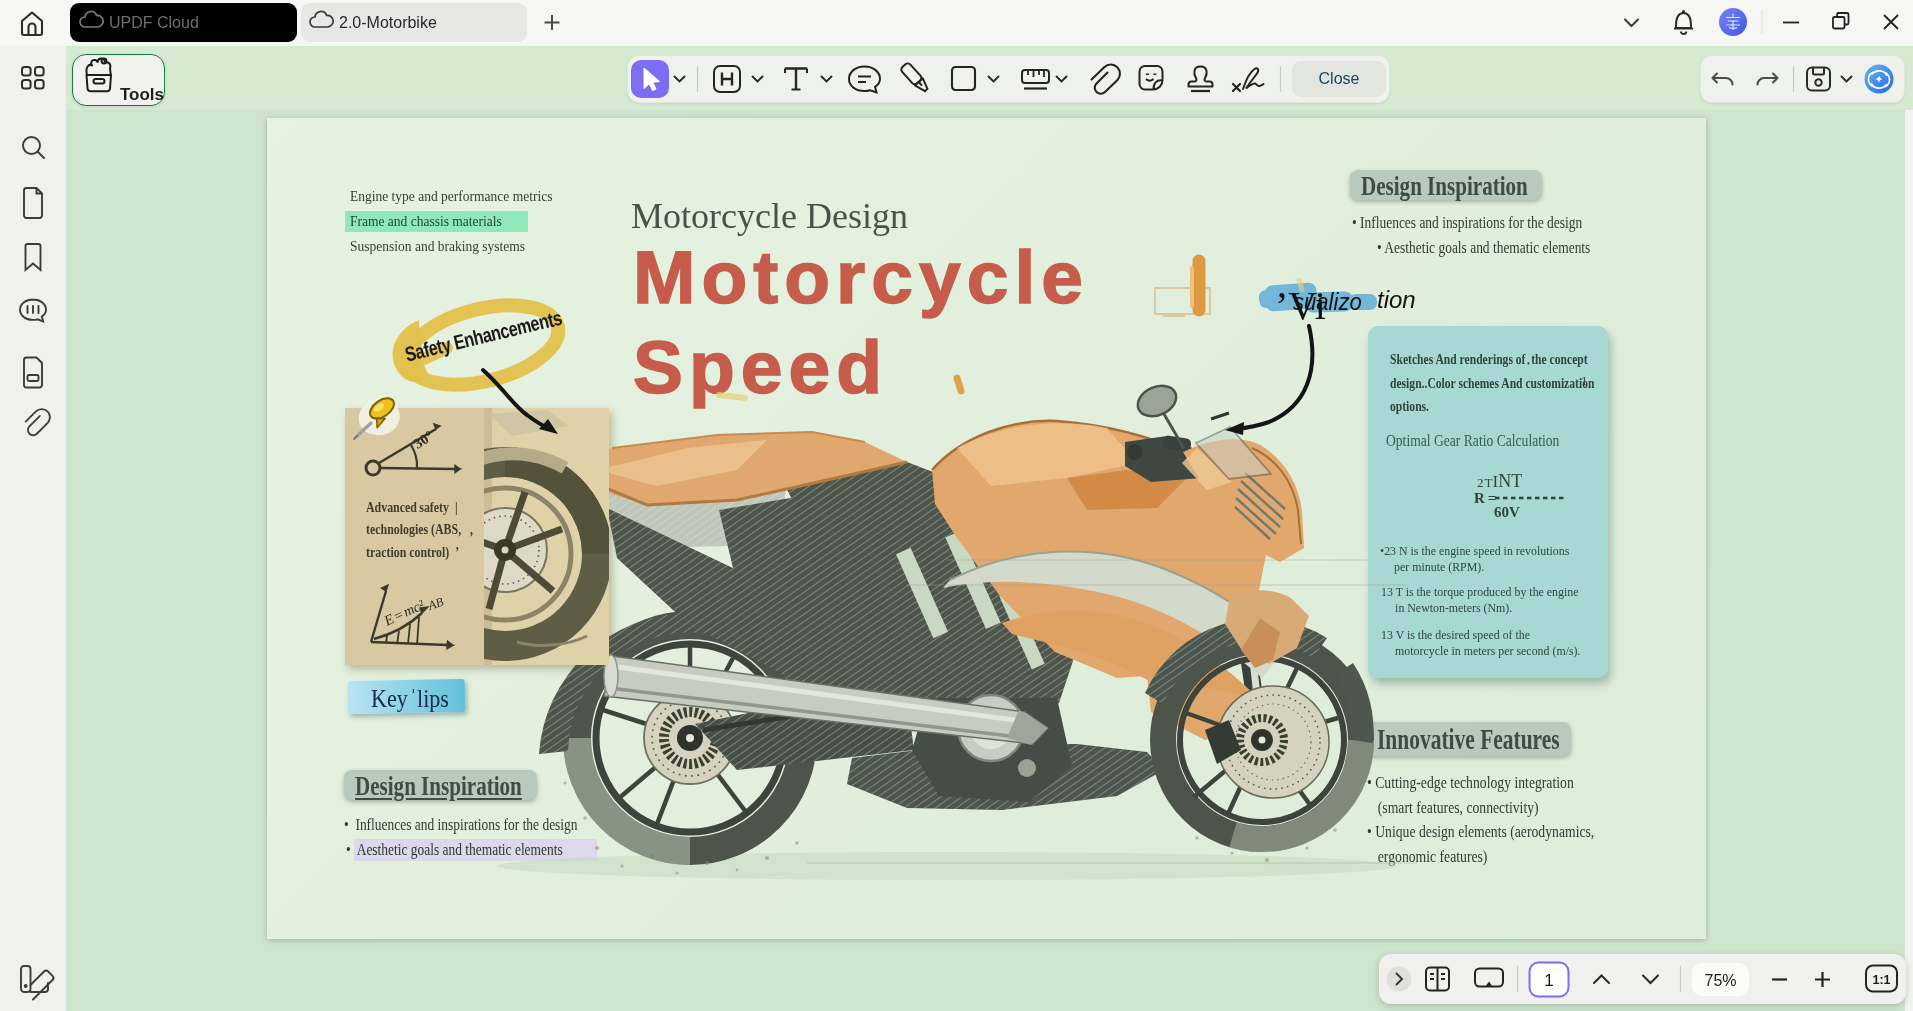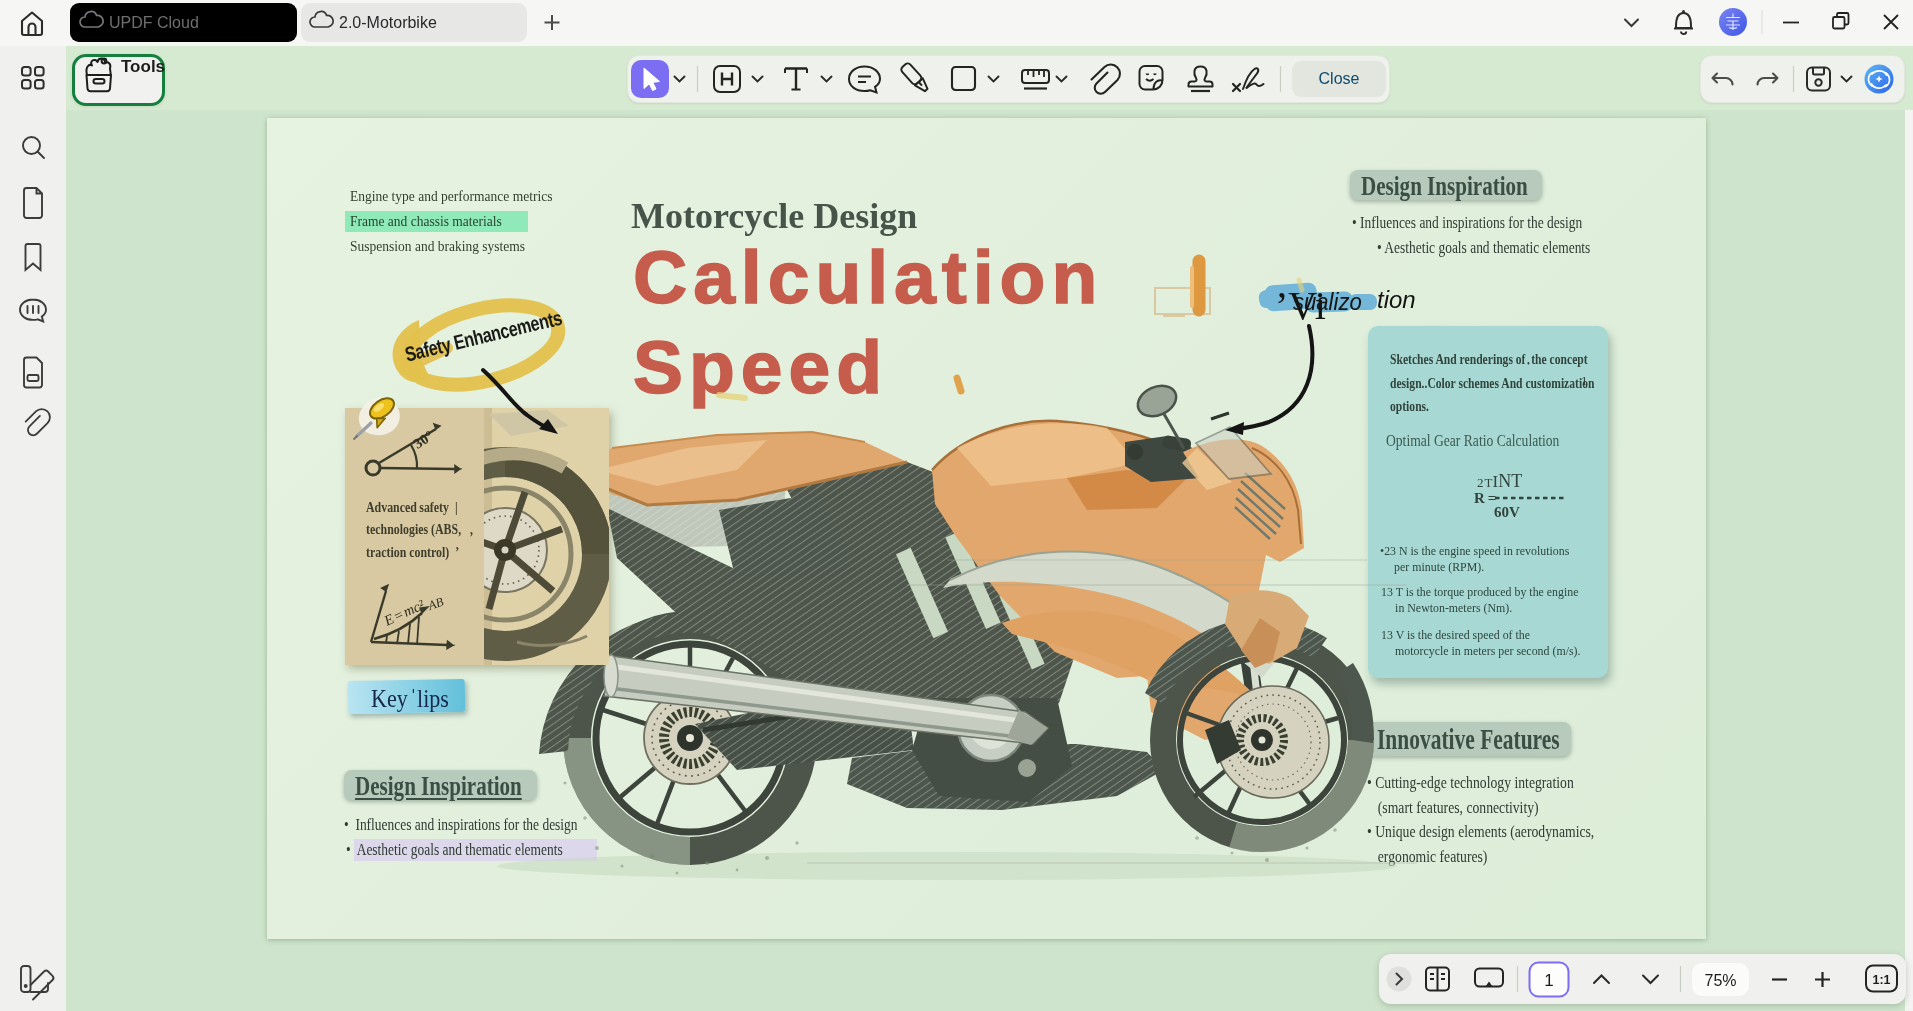--- a/index.html
+++ b/index.html
@@ -7,21 +7,21 @@
 .abs{position:absolute}
 #titlebar{left:0;top:0;width:1913px;height:46px;background:#f6f6f4}
 .tab{top:3px;height:39px;border-radius:9px;display:flex;align-items:center;font-size:16px}
 #tab1{left:70px;width:227px;background:#000000;color:#6e6e6c}
 #tab2{left:301px;width:226px;background:#e7e7e5;color:#29292b}
 #toolrow{left:66px;top:46px;width:1847px;height:64px;background:#d6e9d1}
 #sidebar{left:0;top:46px;width:66px;height:965px;background:#f0f0ee}
 #canvas{left:66px;top:110px;width:1847px;height:901px;background:#cee4cc}
 #rstrip{left:1905px;top:110px;width:8px;height:901px;background:#f3f3f1}
 .panelbtn{background:#eff1ec;border:1px solid #e3e7de;border-radius:12px;box-shadow:0 1px 2px rgba(80,100,80,.12)}
-#toolsbtn{left:72px;top:54px;width:93px;height:52px;border-radius:14px;display:flex;align-items:flex-start;background:#f1f2ef;border:3px solid #15803d;box-shadow:0 1px 3px rgba(80,100,80,.15)}
+#toolsbtn{left:72px;top:54px;width:93px;height:52px;border-radius:14px;display:flex;align-items:flex-end;background:#f1f2ef;border:1px solid #15803d;box-shadow:0 1px 3px rgba(80,100,80,.15)}
 #toolsbtn span{font-size:17px;font-weight:bold;color:#1d1d1b;margin-left:6px}
 #centerbar{left:627px;top:55px;width:763px;height:48px}
 #rightbar{left:1700px;top:55px;width:205px;height:48px}
 #closebtn{left:1292px;top:61px;width:94px;height:36px;background:#e3e5df;border-radius:9px;color:#0c4a6e;font-size:16px;display:flex;align-items:center;justify-content:center}
 #selbtn{left:631px;top:60px;width:38px;height:38px;background:#7b6ef2;border-radius:10px}
 #page{left:267px;top:118px;width:1439px;height:821px;background:linear-gradient(135deg,#e7f3e1 0%,#e1efdc 45%,#dcedd8 100%);box-shadow:0 1px 5px rgba(60,90,60,.35)}
 #bottombar{left:1379px;top:954px;width:527px;height:50px;background:#f0f1ee;border-radius:12px;box-shadow:0 2px 6px rgba(60,80,60,.25);}
 .ser{font-family:"Liberation Serif",serif}
 .cx{transform-origin:0 0;display:inline-block;white-space:nowrap}
 </style></head>
@@ -198,22 +198,22 @@
  </g>
 </svg>
 
 <div class="abs" id="page">
 
  <div class="abs ser" style="left:83px;top:70px;font-size:15px;color:#33402f"><span class="cx" style="transform:scaleX(.9)">Engine type and performance metrics</span></div>
  <div class="abs" style="left:78px;top:93px;width:183px;height:21px;background:#8fe9b9"></div>
  <div class="abs ser" style="left:83px;top:95px;font-size:15px;color:#27452f"><span class="cx" style="transform:scaleX(.9)">Frame and chassis materials</span></div>
  <div class="abs ser" style="left:83px;top:120px;font-size:15px;color:#33402f"><span class="cx" style="transform:scaleX(.9)">Suspension and braking systems</span></div>
 
- <div class="abs ser" style="left:364px;top:77px;font-size:36px;font-weight:bold;color:#46544a">Motorcycle Design</div>
- <div class="abs" style="left:366px;top:122px;font-size:75px;line-height:1;font-weight:bold;letter-spacing:6px;color:#c65d4c;-webkit-text-stroke:1.5px #c65d4c">Calculation</div>
+ <div class="abs ser" style="left:364px;top:77px;font-size:36px;font-weight:normal;color:#46544a">Motorcycle Design</div>
+ <div class="abs" style="left:366px;top:122px;font-size:75px;line-height:1;font-weight:bold;letter-spacing:6px;color:#c65d4c;-webkit-text-stroke:1.5px #c65d4c">Motorcycle</div>
  <div class="abs" style="left:366px;top:212px;font-size:75px;line-height:1;font-weight:bold;letter-spacing:6px;color:#c65d4c;-webkit-text-stroke:1.5px #c65d4c">Speed</div>
 
  <div class="abs" style="left:1083px;top:52px;width:192px;height:30px;background:#b7cabc;border-radius:8px;box-shadow:0 2px 4px rgba(70,90,75,.4)"></div>
  <div class="abs ser" style="left:1094px;top:53px;font-size:27px;font-weight:bold;color:#3b4e44"><span class="cx" style="transform:scaleX(.78)">Design Inspiration</span></div>
  <div class="abs ser" style="left:1085px;top:96px;font-size:16px;color:#2f3b33"><span class="cx" style="transform:scaleX(.84)">• Influences and inspirations for the design</span></div>
  <div class="abs ser" style="left:1110px;top:121px;font-size:16px;color:#2f3b33"><span class="cx" style="transform:scaleX(.84)">• Aesthetic goals and thematic elements</span></div>
 
  <svg class="abs" style="left:990px;top:150px" width="180" height="60" viewBox="0 0 180 60">
   <g fill="#74b7d8">
           <rect x="8" y="16" width="52" height="26" rx="8" transform="rotate(-4 34 29)"></rect>

